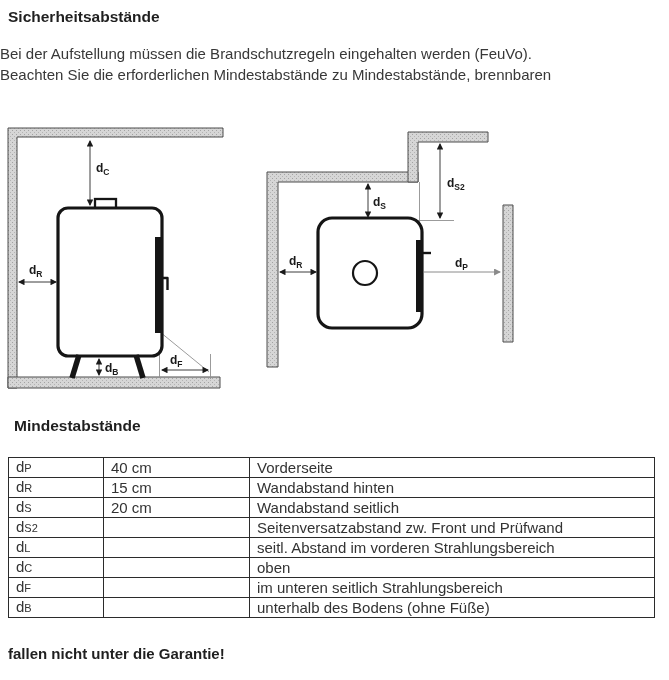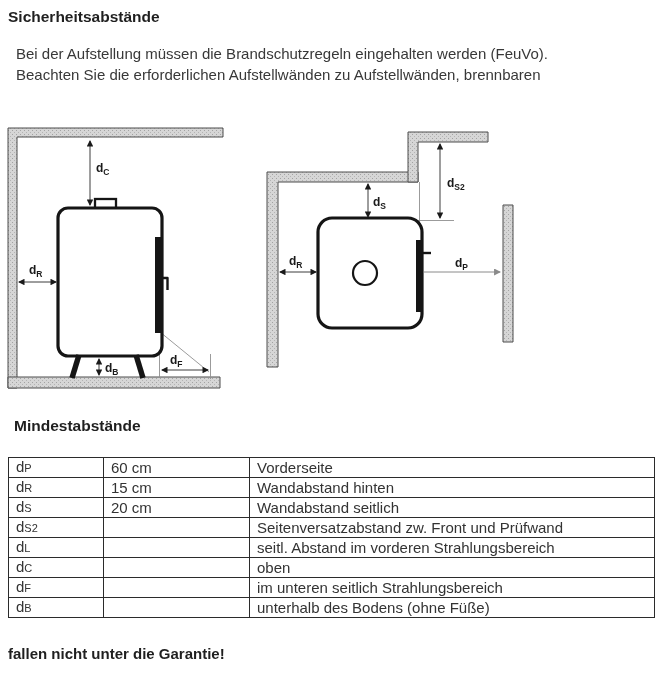--- a/index.html
+++ b/index.html
@@ -7,21 +7,21 @@
     width:669px;height:680px;position:relative;overflow:hidden;
     background:#ffffff;color:#2e2e2e;
     font-family:"Liberation Sans", sans-serif;
   }
   .abs{position:absolute;}
   .h-title{font-size:15.5px;font-weight:bold;color:#1f1f1f;}
   .bodytext{font-size:15px;line-height:20.5px;color:#383838;}
   .boldtext{font-size:15px;line-height:20px;font-weight:bold;color:#1f1f1f;}
 
   #title{left:8px;top:8px;}
-  #intro{left:16px;top:44px;width:652px;}
+  #intro{left:0;top:44px;width:652px;}
   #diagrams{left:0px;top:122px;}
   #mindest-heading{left:14px;top:417px;}
   #min-table{left:8px;top:457px;}
   #warning{left:8px;top:644px;width:652px;}
 
   table.minidist{
     border-collapse:collapse;width:647px;table-layout:fixed;
     font-size:15px;color:#333;
   }
   table.minidist td{
@@ -45,21 +45,21 @@
   .dlab{font-family:"Liberation Sans",sans-serif;font-size:12px;font-weight:bold;fill:#1a1a1a;}
   .dlab .s{font-size:8.5px;}
 </style>
 </head>
 <body>
 
 <div class="abs h-title" id="title">Sicherheitsabstände</div>
 
 <div class="abs bodytext" id="intro">
   <div>Bei der Aufstellung müssen die Brandschutzregeln eingehalten werden (FeuVo).</div>
-  <div>Beachten Sie die erforderlichen Aufstellwänden zu Aufstellwänden, brennbaren</div>
+  <div>Beachten Sie die erforderlichen Mindestabstände zu Mindestabstände, brennbaren</div>
 </div>
 
 <svg class="abs" id="diagrams" width="669" height="280" viewBox="0 0 669 280" xmlns="http://www.w3.org/2000/svg">
   <defs>
     <pattern id="wallpat" width="4" height="4" patternUnits="userSpaceOnUse">
       <rect width="4" height="4" fill="#d6d6d6"></rect>
       <rect x="0" y="0" width="1" height="1" fill="#a3a3a3"></rect>
       <rect x="2" y="2" width="1" height="1" fill="#b4b4b4"></rect>
     </pattern>
     <marker id="ma-end" orient="auto" refX="8.5" refY="5" markerWidth="6.5" markerHeight="6.5" viewBox="0 0 10 10">
@@ -124,21 +124,21 @@
   </g>
 </svg>
 
 <div class="abs h-title" id="mindest-heading">Mindestabstände</div>
 
 <div class="abs" id="min-table">
   <table class="minidist">
     <tbody>
       <tr>
         <td class="c-sym"><span>d</span><span class="sub">P</span></td>
-        <td class="c-val">60 cm</td>
+        <td class="c-val">40 cm</td>
         <td>Vorderseite</td>
       </tr>
       <tr>
         <td class="c-sym"><span>d</span><span class="sub">R</span></td>
         <td class="c-val">15 cm</td>
         <td>Wandabstand hinten</td>
       </tr>
       <tr>
         <td class="c-sym"><span>d</span><span class="sub">S</span></td>
         <td class="c-val">20 cm</td>

